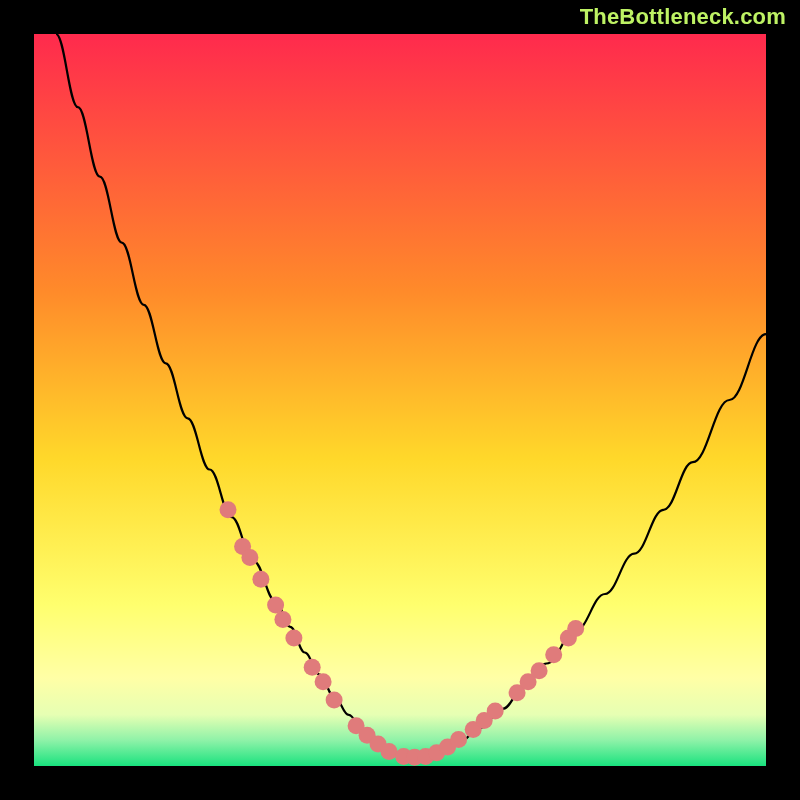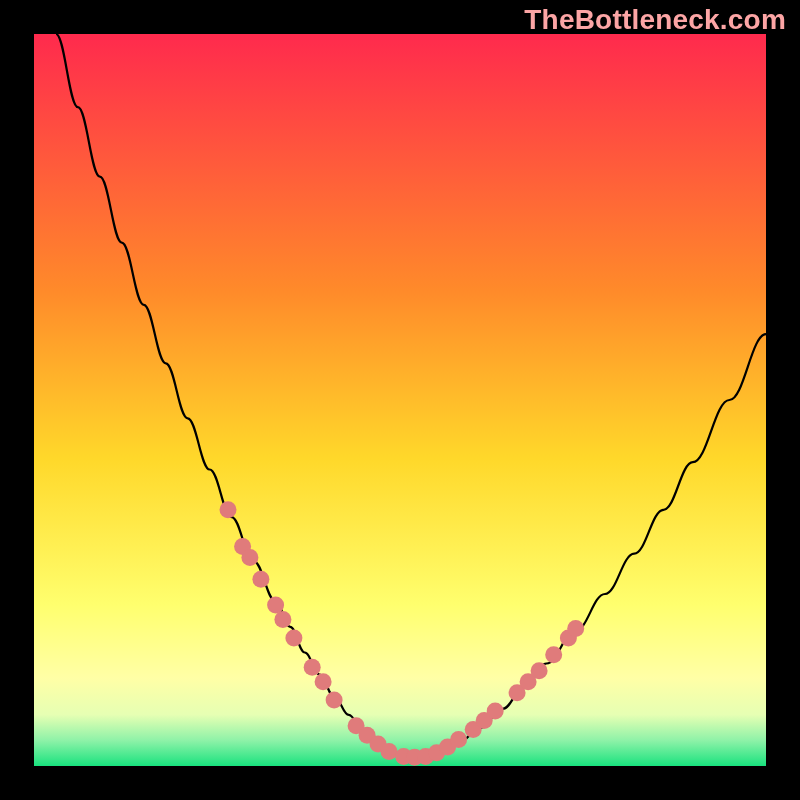--- a/index.html
+++ b/index.html
@@ -13,23 +13,23 @@
     width: 800px;
     height: 800px;
     background: #000;
     position: relative;
   }
   .watermark {
     position: absolute;
     top: 4px;
     right: 14px;
     font-family: Arial, "Helvetica Neue", sans-serif;
-    font-size: 28px;
+    font-size: 22px;
     font-weight: 600;
-    color: #fca5a5;
+    color: #bef264;
     letter-spacing: 0.2px;
     z-index: 5;
   }
   .plot {
     position: absolute;
     left: 34px;
     top: 34px;
     width: 732px;
     height: 732px;
   }

